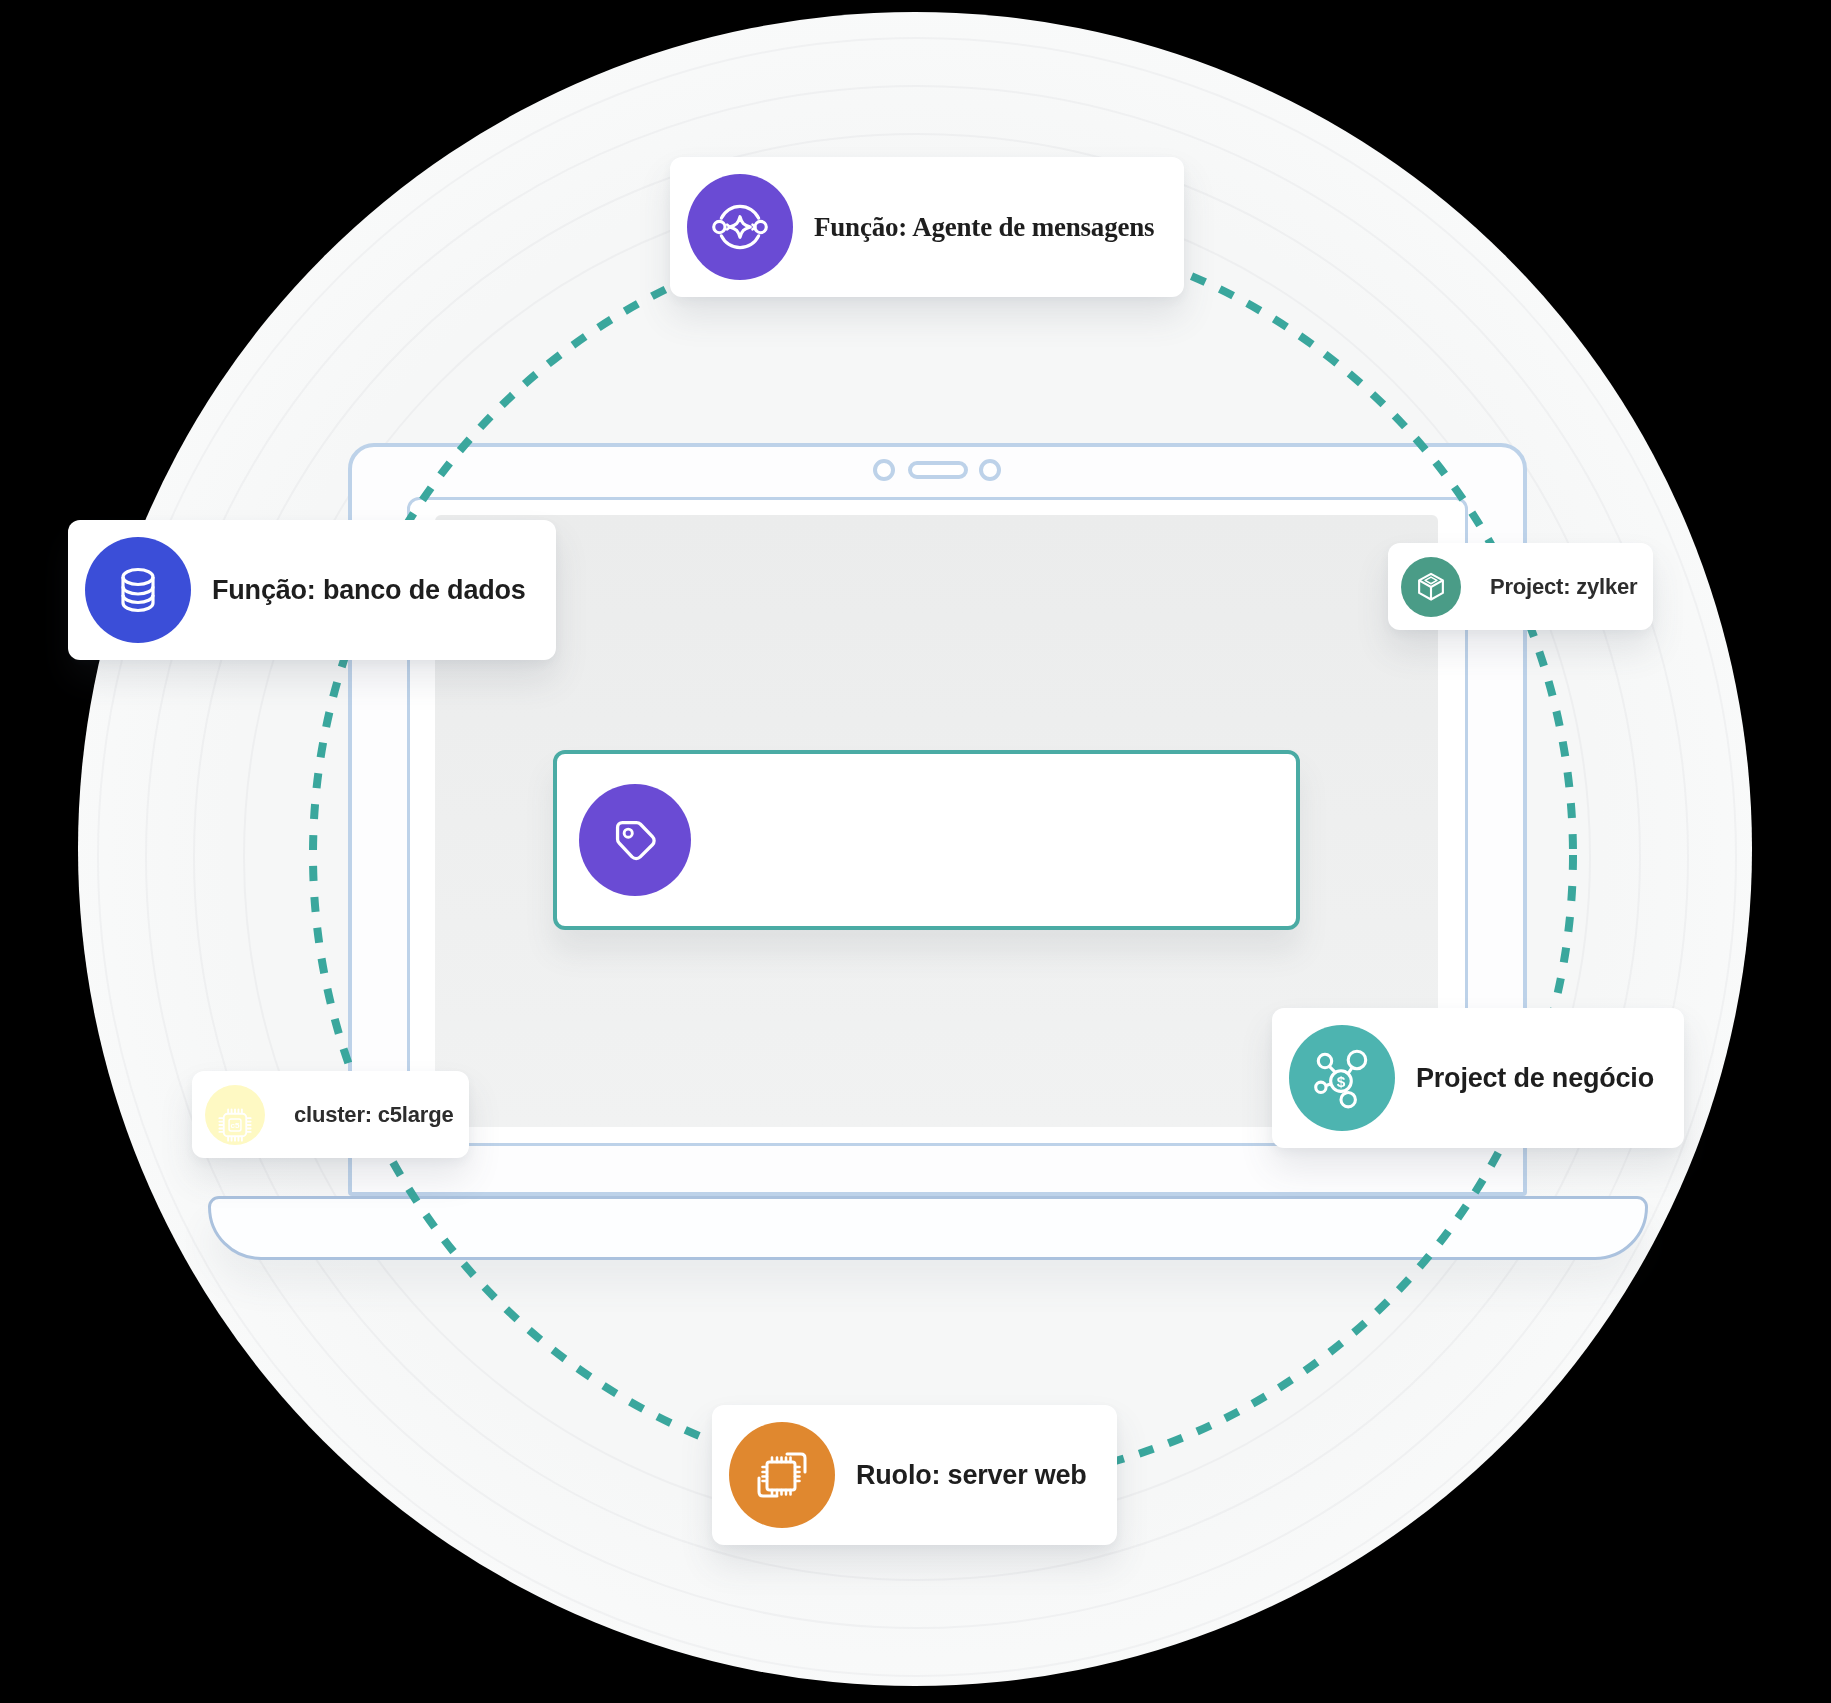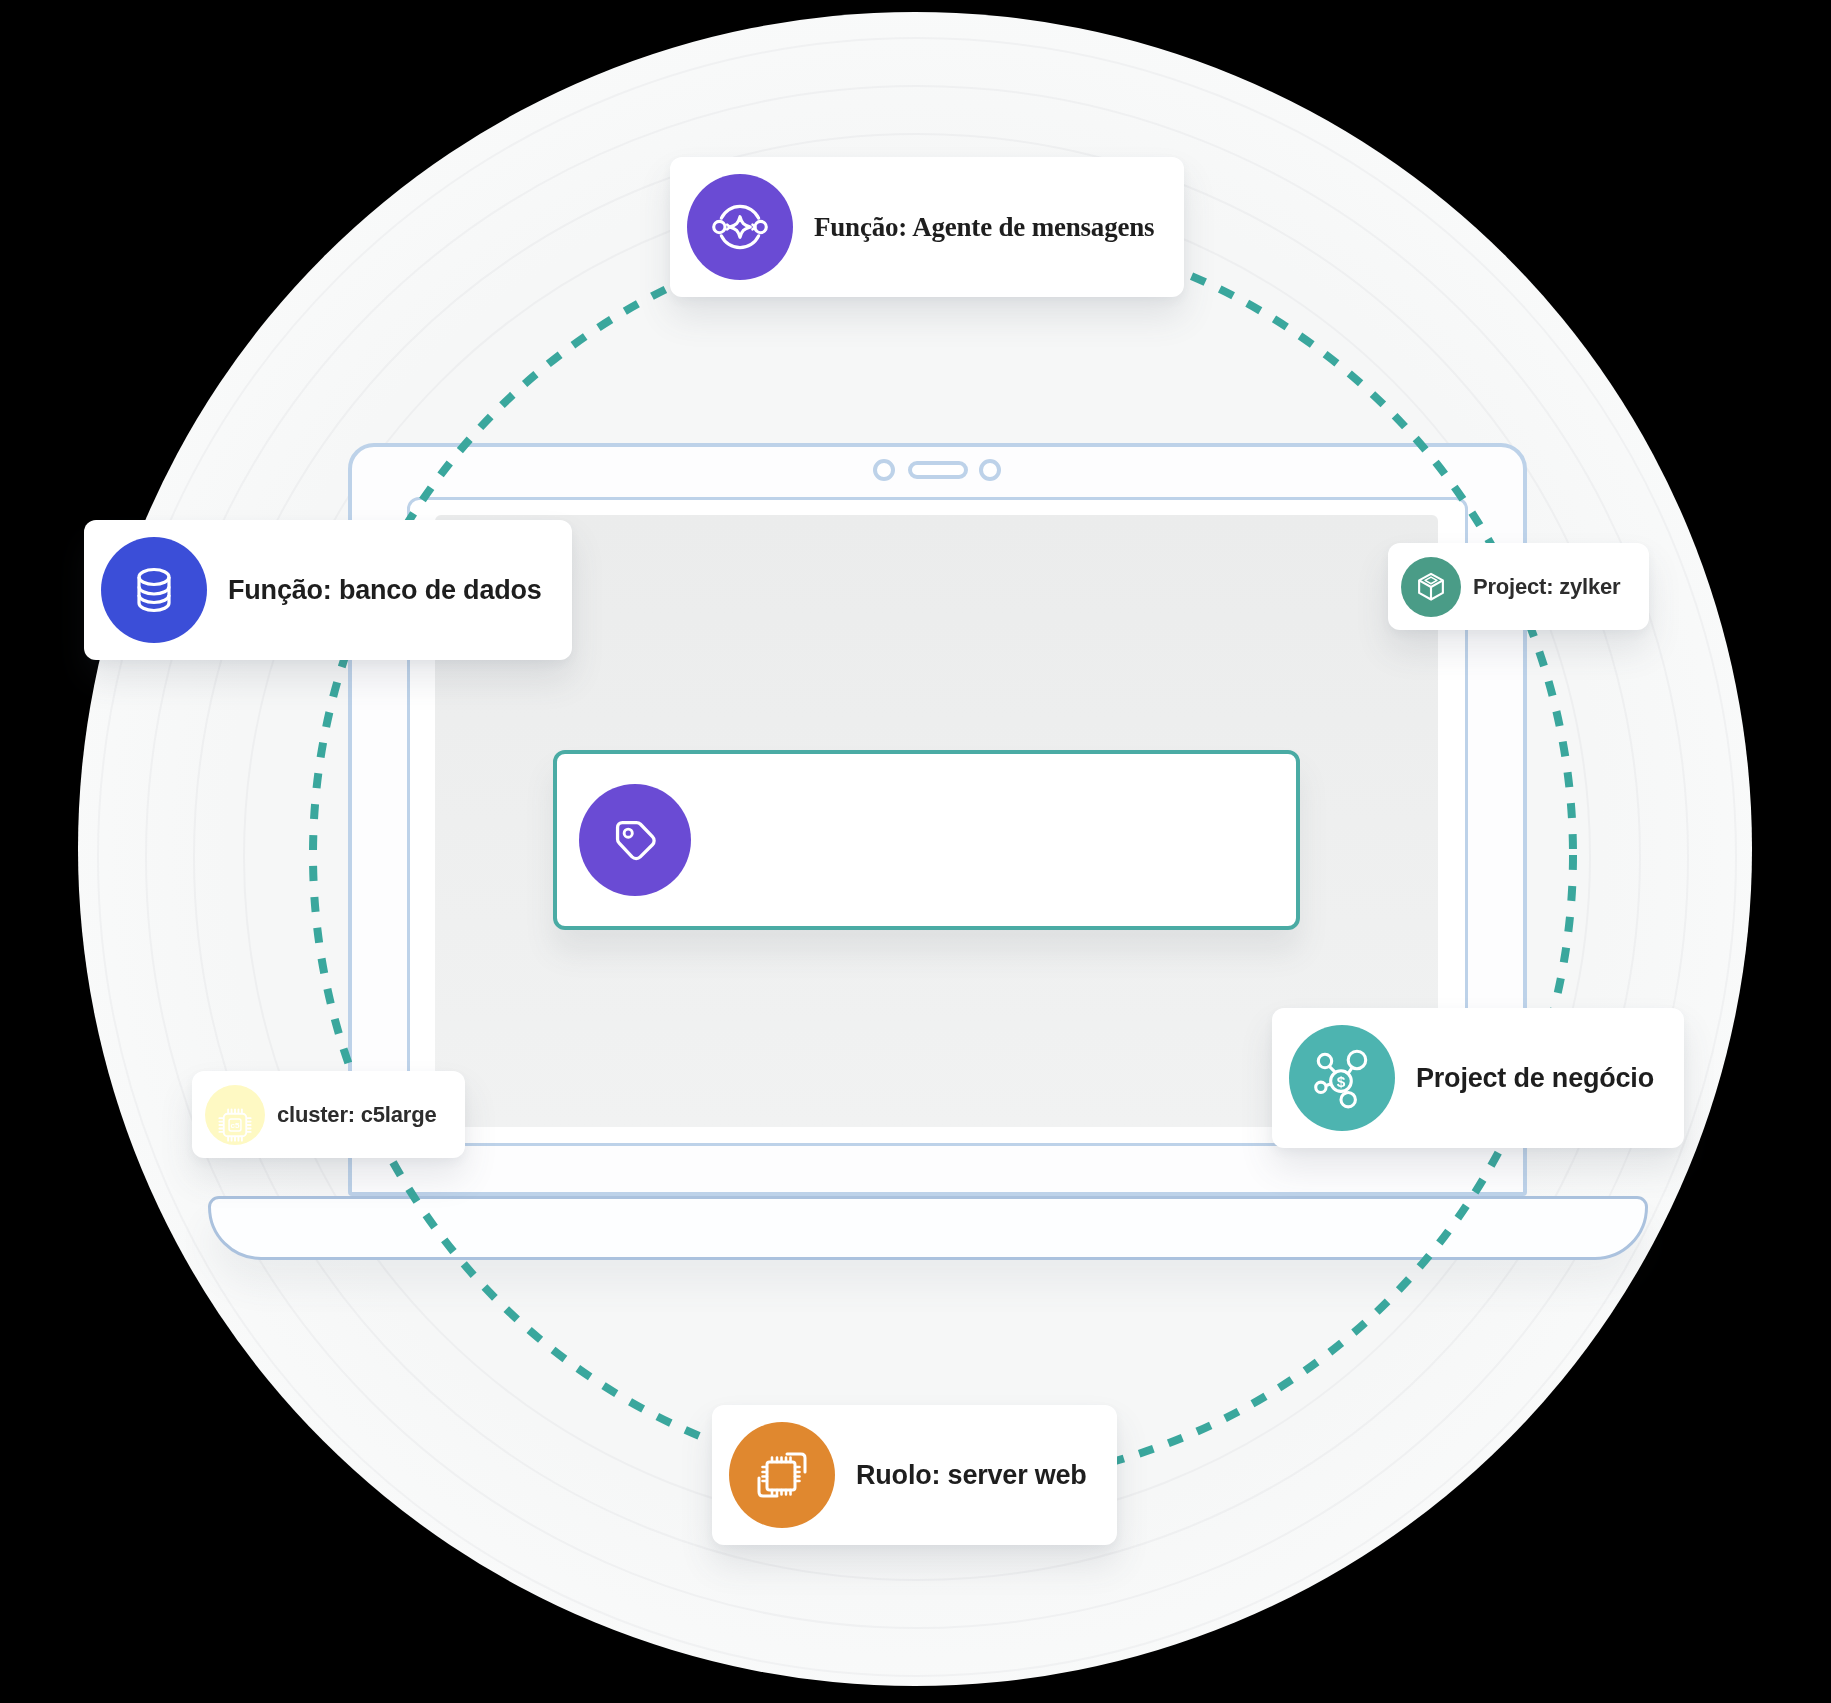--- a/index.html
+++ b/index.html
@@ -53,32 +53,32 @@
   }
   
   .orbit-svg{position:absolute;left:0;top:0;z-index:8;}
   
   .card{
     position:absolute;background:#fff;border-radius:12px;
     display:flex;align-items:center;z-index:10;
     box-shadow:0 20px 34px rgba(70,80,95,0.12),0 4px 10px rgba(70,80,95,0.06);
   }
   .card.large{height:140px;padding:0 30px 0 17px;gap:21px;}
-  .card.small{height:87px;padding:0 29px 0 13px;gap:12px;}
+  .card.small{height:87px;padding:0 16px 0 13px;gap:29px;}
   .icon-circle{
     border-radius:50%;flex:0 0 auto;
     display:flex;align-items:center;justify-content:center;
   }
   .large .icon-circle{width:106px;height:106px;}
   .small .icon-circle{width:60px;height:60px;}
   .card-label{font-weight:700;color:#1e1e1e;white-space:nowrap;letter-spacing:-0.2px;}
   .large .card-label{font-size:27px;}
   .small .card-label{font-size:22px;color:#2d2d2d;}
   #card-broker  {left:670px; top:157px;font-family:Liberation Serif, serif;}
-  #card-database{left:84px;  top:520px;text-align:right;}
+  #card-database{left:68px;  top:520px;text-align:right;}
   #card-project {left:1388px;top:543px;}
   #card-cluster {left:192px; top:1071px;}
   #card-business{left:1272px;top:1008px;}
   #card-role    {left:712px; top:1405px;justify-content:space-between;}
   
   .center-card{
     position:absolute;left:553px;top:750px;width:747px;height:180px;
     background:#fff;border:4px solid #4aaba4;border-radius:12px;
     box-sizing:border-box;display:flex;align-items:center;gap:38px;
     padding-left:22px;z-index:11;

